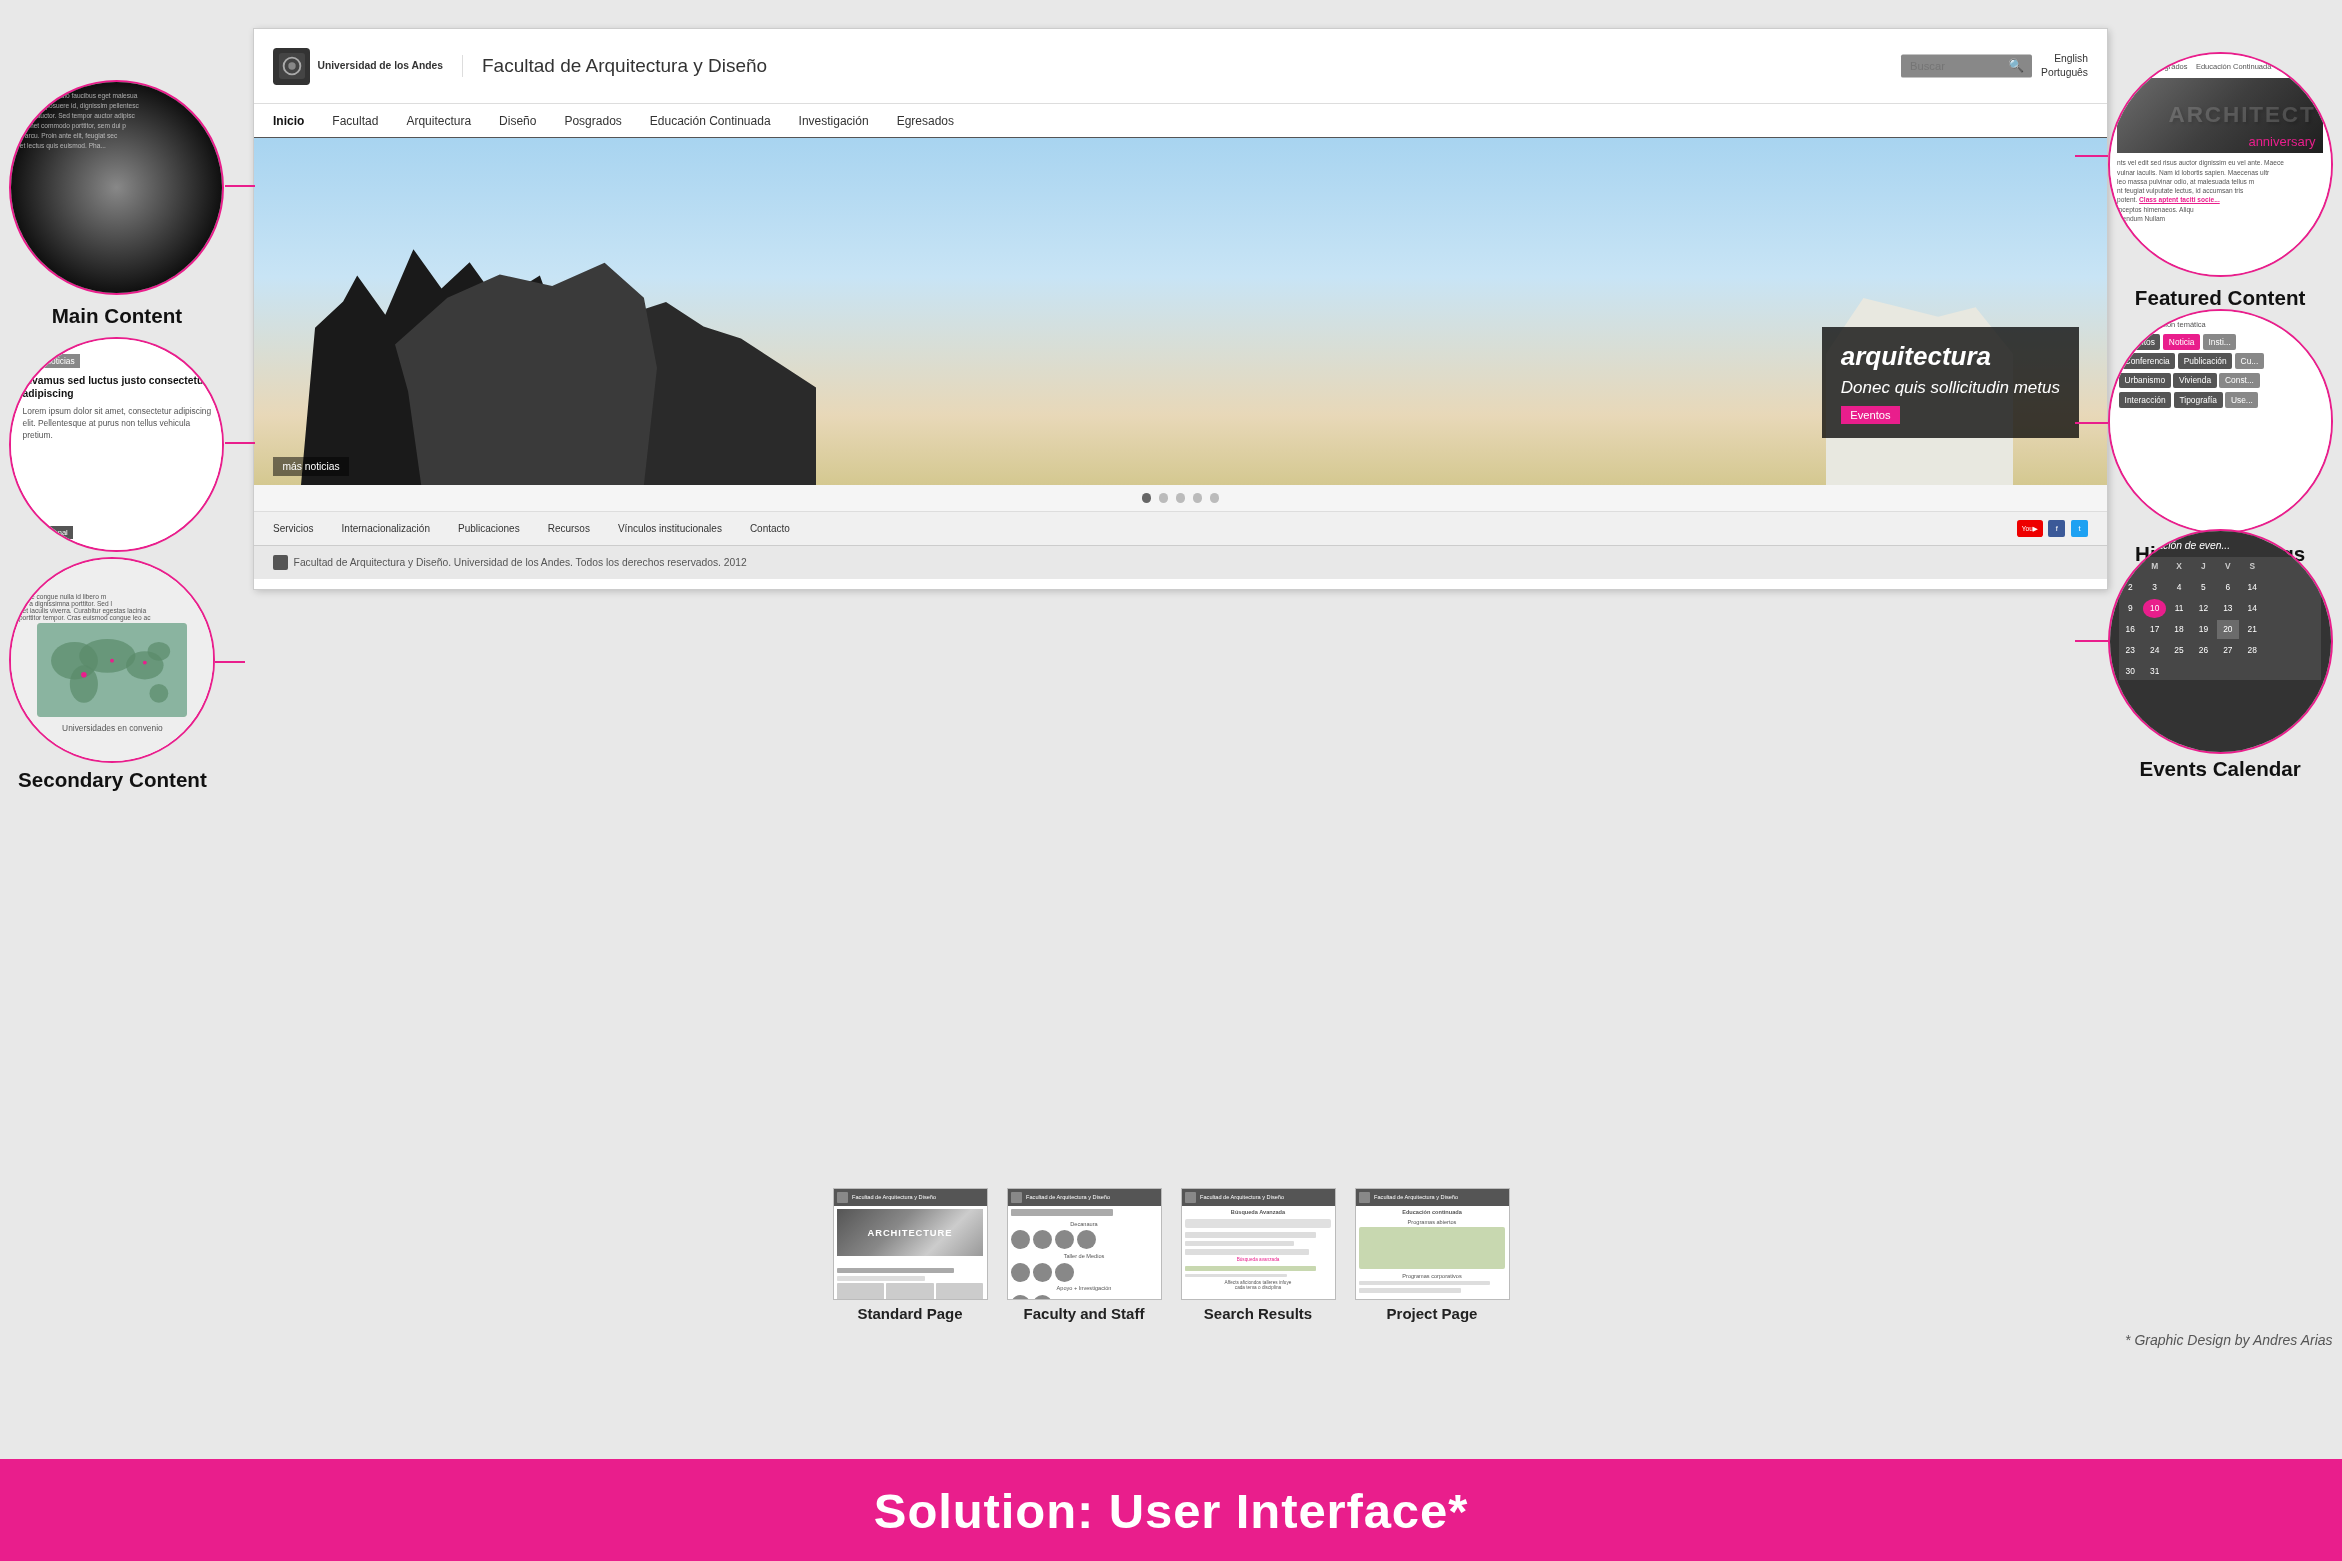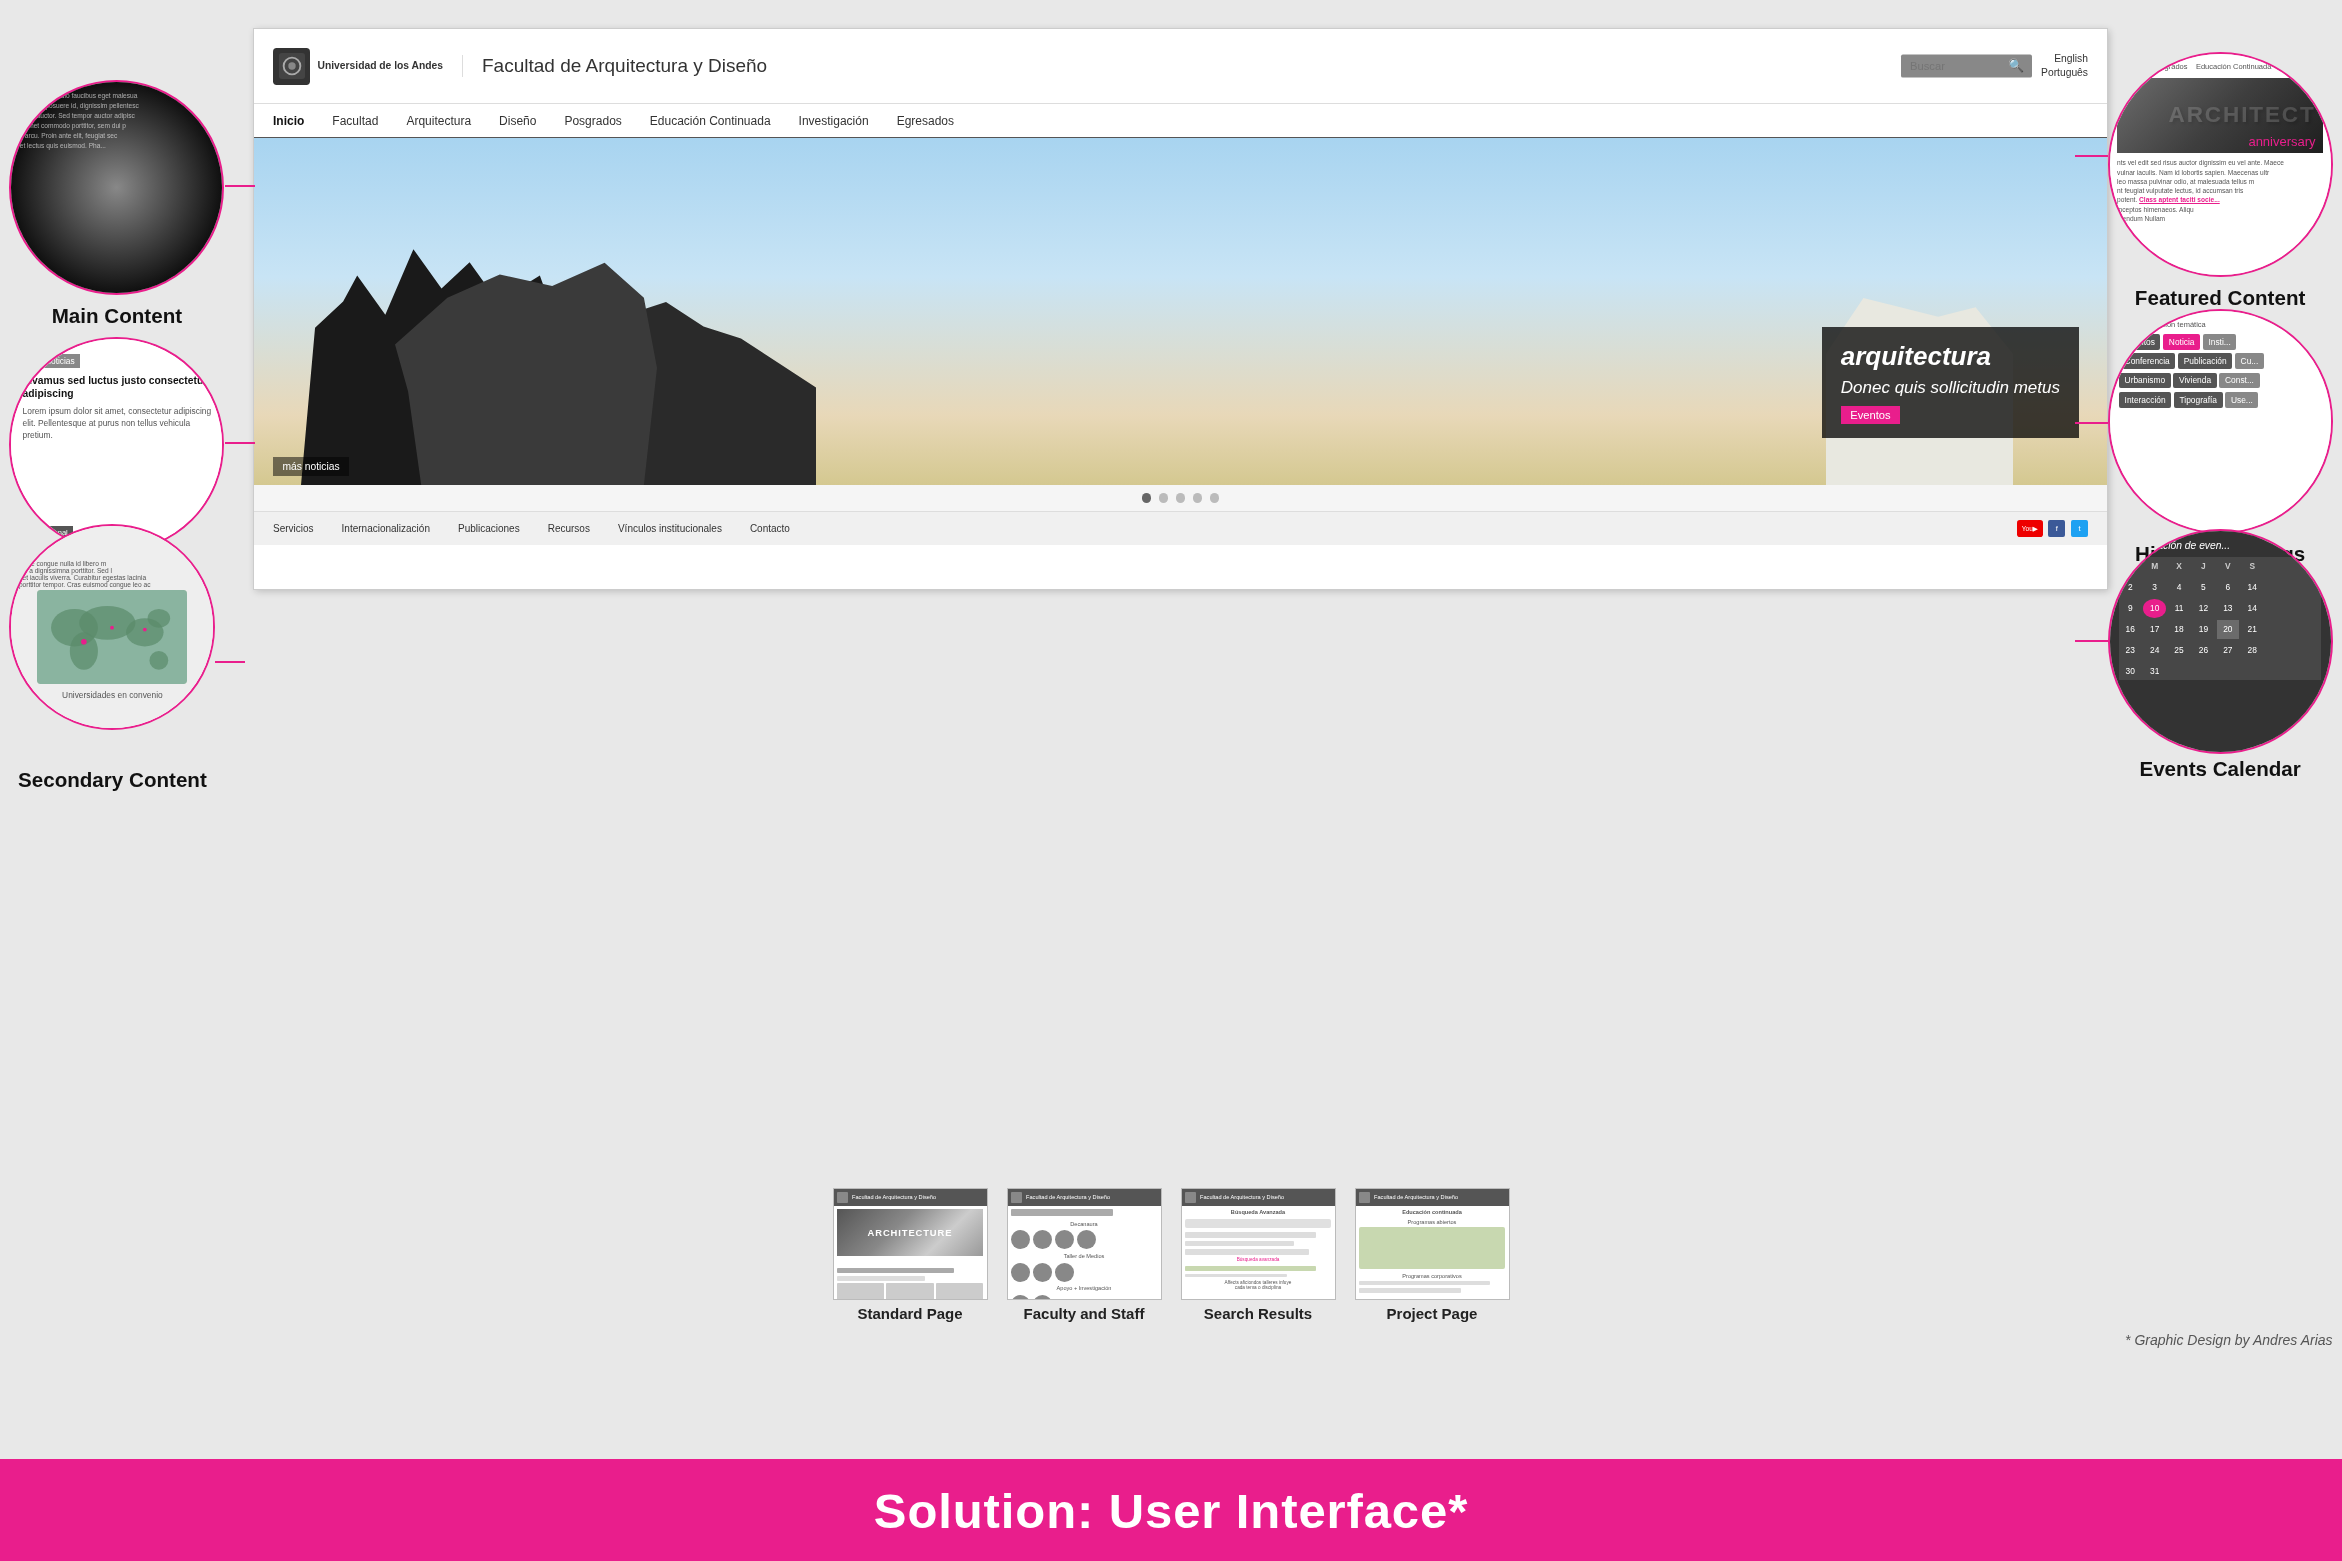--- a/index.html
+++ b/index.html
@@ -381,21 +381,21 @@
     }
     .tag-item.active {
       background: #e91e8c;
     }
     .tag-item.light {
       background: #888;
     }
 
     
     .circle-secondary {
-      top: 524px;
+      top: 557px;
       left: 9.4px;
       width: 206px;
       height: 206px;
       background: white;
     }
     .secondary-inner {
       width: 100%;
       height: 100%;
       background: #eee;
       display: flex;
@@ -707,20 +707,24 @@
       <span class="footer-nav-item">Recursos</span>
       <span class="footer-nav-item">Vínculos institucionales</span>
       <span class="footer-nav-item">Contacto</span>
       <div class="footer-social">
         <div class="social-icon" style="background:#e00;width:26px;height:17px;border-radius:2.8px;font-size:6.6px;color:white;display:flex;align-items:center;justify-content:center;">You▶</div>
         <div class="social-icon fb">f</div>
         <div class="social-icon tw">t</div>
       </div>
     </div>
 
+    <div class="site-copyright">
+      <span style="width:15px;height:15px;background:#555;border-radius:1.9px;display:inline-block;margin-right:5.6px;"></span>
+      <span>Facultad de Arquitectura y Diseño. Universidad de los Andes. Todos los derechos reservados. 2012</span>
+    </div>
   </div>
 
   <div class="callout-circle circle-main-content">
     <div class="circle-main-content-inner">
       <div class="tunnel-visual"></div>
       <div class="text-overlay-main">
         <div style="font-size:6.6px;color:rgba(255,255,255,0.6);line-height:1.5;">
           urn risus quis odio faucibus eget malesua<br>
           usctipit id posuere id, dignissim pellentesc<br>
           ndrerit auctor. Sed tempor auctor adipisc<br>

